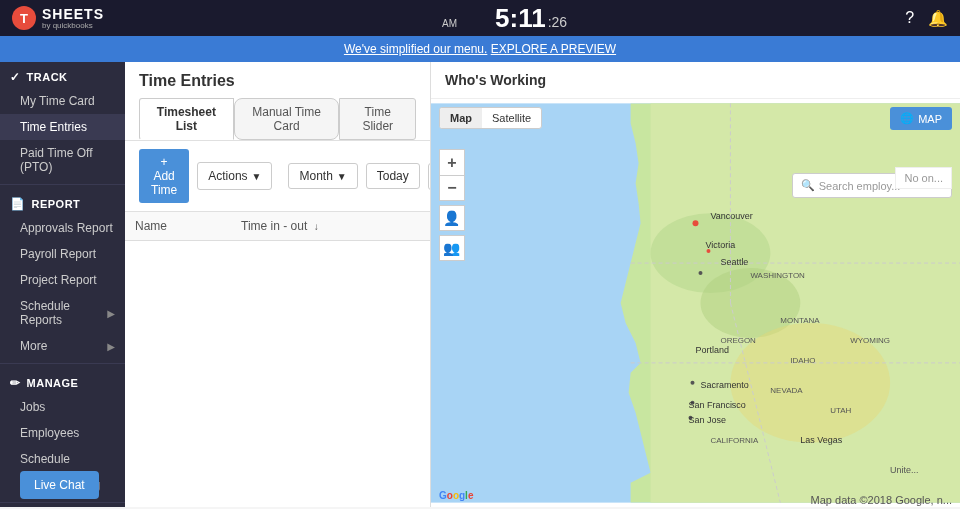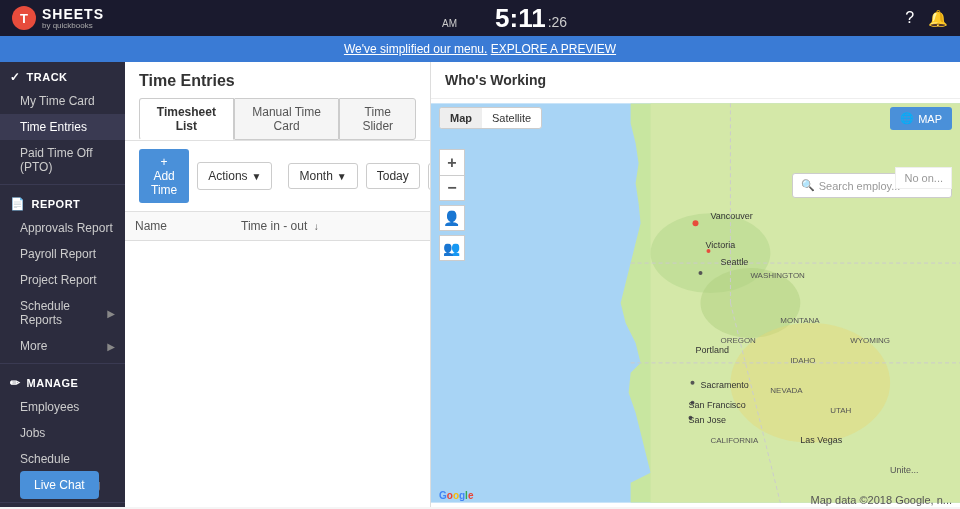--- a/index.html
+++ b/index.html
@@ -131,21 +131,21 @@
       display: flex;
       gap: 0;
     }
     .tab-btn {
       padding: 6px 14px;
       font-size: 12px;
       border: 1px solid #ccc;
       background: #f5f5f5;
       cursor: pointer;
       color: #555;
-      border-radius: 1px;
+      border-radius: 8px;
     }
     .tab-btn:first-child { border-radius: 3px 0 0 3px; }
     .tab-btn:last-child { border-radius: 0 3px 3px 0; }
     .tab-btn.active {
       background: white;
       border-bottom: 1px solid white;
       color: #333;
       font-weight: bold;
       position: relative;
       z-index: 1;
@@ -469,24 +469,24 @@
       <span class="arrow">▶</span>
     </div>
 
     <div class="sidebar-divider"></div>
 
     <div class="sidebar-section-header">
       <span class="sidebar-icon">✏</span>
       <span>MANAGE</span>
     </div>
     <div class="sidebar-item">
+      <span>Jobs</span>
+    </div>
+    <div class="sidebar-item">
       <span>Employees</span>
-    </div>
-    <div class="sidebar-item">
-      <span>Jobs</span>
     </div>
     <div class="sidebar-item">
       <span>Schedule</span>
     </div>
     <div class="sidebar-item">
       <span>Who's Working</span>
     </div>
 
     <div class="sidebar-divider"></div>
 

